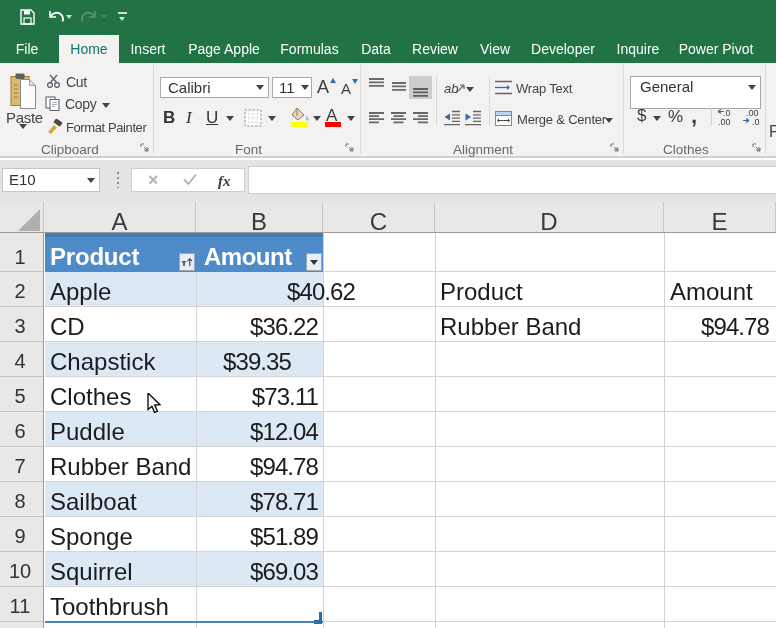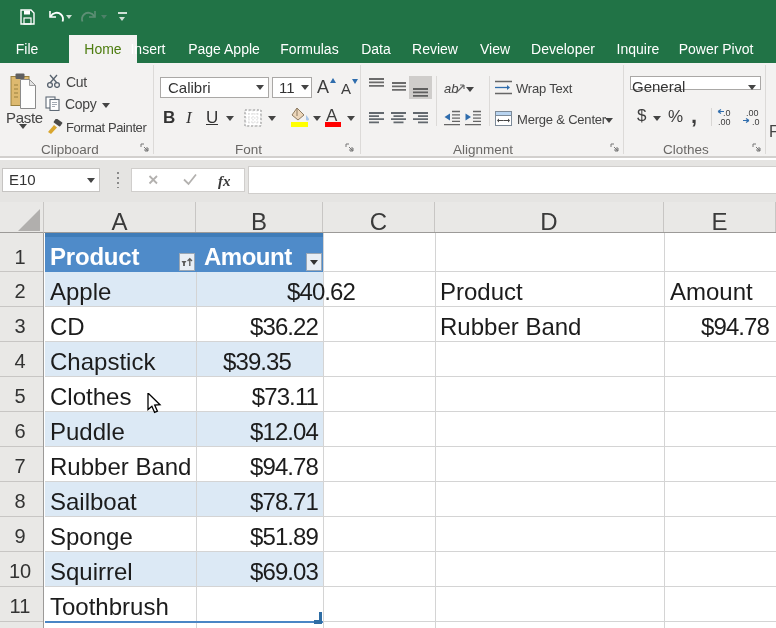--- a/index.html
+++ b/index.html
@@ -5,21 +5,21 @@
 * { margin:0; padding:0; box-sizing:border-box; }
 html,body { width:776px; height:628px; overflow:hidden; }
 body { font-family:"Liberation Sans", sans-serif; position:relative; background:#fff; }
 .abs { position:absolute; }
 
 
 #titlebar { left:0; top:0; width:776px; height:35px; background:#217346; }
 
 #tabrow { left:0; top:35px; width:776px; height:28px; background:#217346; }
 .tab { position:absolute; top:0; height:28px; line-height:28px; color:#fff; font-size:14px; text-align:center; }
-#hometab { position:absolute; left:69px; top:0; width:68px; height:28px; background:#f3f2f1; color:#4d7c0f; font-size:14px; text-align:center; line-height:28px; }
+#hometab { position:absolute; left:59px; top:0; width:60px; height:28px; background:#f3f2f1; color:#0f766e; font-size:14px; text-align:center; line-height:28px; }
 
 
 #ribbon { left:0; top:63px; width:776px; height:95px; background:#f3f2f1; border-bottom:2px solid #d2d0ce; }
 .gsep { position:absolute; top:2px; height:89px; width:1px; background:#dcdad8; }
 .glabel { position:absolute; top:79px; font-size:13.5px; color:#6a6866; }
 .launcher { position:absolute; top:80px; width:11px; height:11px; }
 .rtext { position:absolute; font-size:14px; letter-spacing:-0.3px; color:#444; }
 .combo { position:absolute; background:#fff; border:1px solid #aaa8a6; font-size:15px; color:#333; }
 .cmbarrow { position:absolute; width:0; height:0; border-left:4px solid transparent; border-right:4px solid transparent; border-top:5px solid #5a5a5a; }
 
@@ -201,21 +201,21 @@
   </svg>
   <svg class="abs" style="left:495px;top:48px;" width="17" height="15" viewBox="0 0 17 15">
     <rect x="0.5" y="0.5" width="16" height="14" fill="#fff" stroke="#7c8a98" stroke-width="1"></rect>
     <rect x="0.5" y="0.5" width="16" height="4" fill="#b8d4f0" stroke="#7c8a98" stroke-width="1"></rect>
     <path d="M4 9.5 L8.5 9.5 M13 9.5 L8.5 9.5" stroke="#444" stroke-width="1"></path>
     <path d="M4 7.5 L2 9.5 L4 11.5 Z M13 7.5 L15 9.5 L13 11.5 Z" fill="#444"></path>
   </svg>
   <div class="rtext" style="left:517px;top:49px;font-size:13px;letter-spacing:-0.2px;">Merge &amp; Center</div>
   <div class="cmbarrow" style="left:605px;top:55px;border-top-color:#444;"></div>
 
-  <div class="combo" style="left:630px;top:13px;width:131px;height:14px;line-height:20px;padding-left:1px;">General</div>
+  <div class="combo" style="left:630px;top:13px;width:131px;height:33px;line-height:20px;padding-left:9px;">General</div>
   <div class="cmbarrow" style="left:748px;top:22px;border-top-color:#444;"></div>
   <div class="rtext" style="left:637px;top:43px;font-size:17px;color:#3d3d3d;">$</div>
   <div class="cmbarrow" style="left:653px;top:53px;border-top-color:#444;"></div>
   <div class="rtext" style="left:668px;top:44px;font-size:17px;color:#3d3d3d;">%</div>
   <div class="rtext" style="left:691px;top:40px;font-size:22px;font-weight:bold;color:#3d3d3d;">,</div>
   <div class="abs" style="left:711px;top:45px;width:1px;height:18px;background:#d8d6d4;"></div>
   <svg class="abs" style="left:716px;top:44px;" width="21" height="19" viewBox="0 0 21 19">
     <text x="7" y="9" font-size="9" fill="#3d3d3d">.0</text>
     <text x="2" y="18" font-size="9" fill="#3d3d3d">.00</text>
     <path d="M8 4.5 H2 M2 4.5 L5 2.5 M2 4.5 L5 6.5" stroke="#2f6dad" stroke-width="1.2" fill="none"></path>

